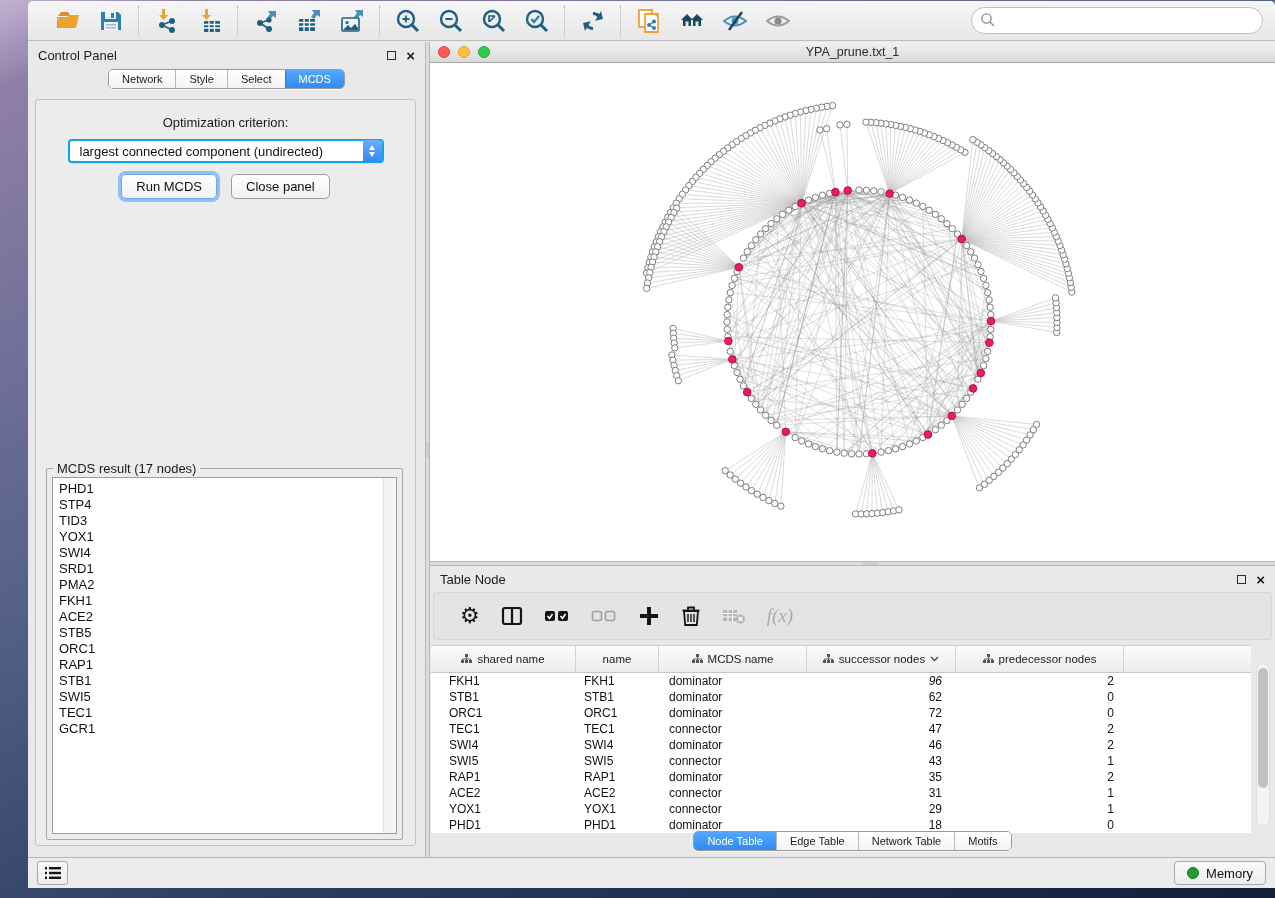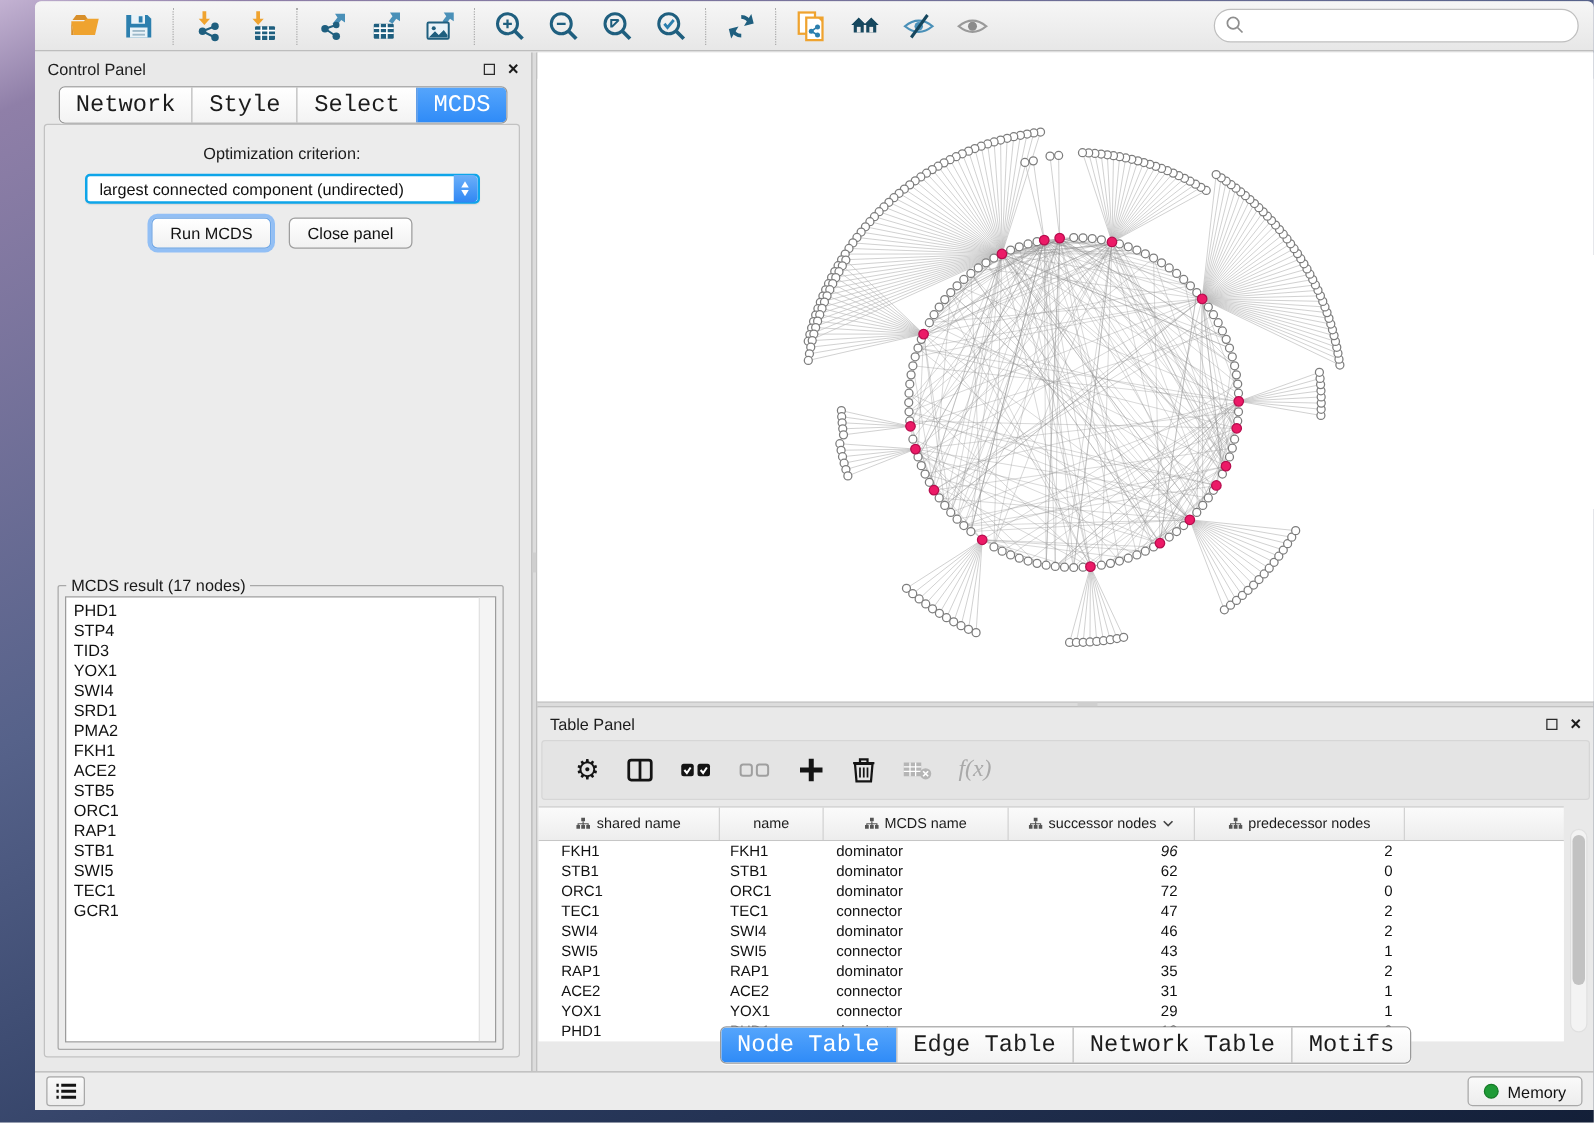--- a/index.html
+++ b/index.html
@@ -24,21 +24,21 @@
   
   .control-panel { position:absolute; left:0; top:41px; width:397px; bottom:31px; background:#e9e9e9; }
   .panel-titlebar { height:27px; display:flex; align-items:center; padding:0 10px; }
   .panel-title { font-size:13px; color:#1c1c1c; }
   .panel-title-icons { margin-left:auto; display:flex; align-items:center; gap:10px; }
   .float-box { width:9px; height:9px; border:1.5px solid #2b2b2b; background:transparent; cursor:pointer; }
   .close-x { font-size:15px; font-weight:900; color:#1b1b1b; line-height:9px; cursor:pointer; }
 
   .seg-tabs { display:flex; justify-content:center; }
   .seg { display:flex; border:1px solid #9a9a9a; border-radius:5px; overflow:hidden; background:#fff; box-shadow:0 1px 0 rgba(255,255,255,.6); }
-  .seg-tab { padding:3px 13px; font-size:19px; color:#1c1c1c; background:linear-gradient(#ffffff,#f3f3f3); border-left:1px solid #b9b9b9; cursor:pointer; white-space:nowrap;font-family:Liberation Mono, monospace; }
+  .seg-tab { padding:3px 13px; font-size:11px; color:#1c1c1c; background:linear-gradient(#ffffff,#f3f3f3); border-left:1px solid #b9b9b9; cursor:pointer; white-space:nowrap; }
   .seg-tab:first-child { border-left:none; }
   .seg-tab.active { background:linear-gradient(#55a5fc,#2f8bf7); color:#fff; border-left-color:#2f7fe0; }
 
   .cp-content { position:absolute; left:7px; right:9px; top:57px; bottom:11px; background:#ececec; border:1px solid #c2c2c2; border-radius:3px; }
   .opt-label { margin-top:15px; text-align:center; font-size:13px; color:#1a1a1a; }
   .select-row { display:flex; justify-content:center; margin-top:9px; }
   .mac-select { position:relative; width:316px; height:24px; background:#fff; border:2px solid #0ea5e9; border-radius:4px; font-size:13px; color:#111; display:flex; align-items:center; padding-left:10px; cursor:pointer; box-shadow:0 1px 1px rgba(0,0,0,.08); }
   .mac-select .stepper { position:absolute; right:0; top:-1px; bottom:-1px; width:19px; border-radius:0 4px 4px 0; background:linear-gradient(#6cb0f9,#2f86f4); display:flex; flex-direction:column; align-items:center; justify-content:center; gap:2px; }
   .arr-up { width:0; height:0; border-left:3.5px solid transparent; border-right:3.5px solid transparent; border-bottom:5px solid #fff; }
   .arr-dn { width:0; height:0; border-left:3.5px solid transparent; border-right:3.5px solid transparent; border-top:5px solid #fff; }
@@ -316,20 +316,26 @@
   </div>
 
   <div class="v-splitter">
       <div class="v-grip"></div>
     </div>
   <div class="h-splitter">
       <div class="h-grip"></div>
     </div>
 
   <div class="net-view">
+    <div class="net-titlebar">
+      <span class="tl red"></span>
+      <span class="tl yellow"></span>
+      <span class="tl green"></span>
+      <span class="net-title">YPA_prune.txt_1</span>
+    </div>
     <div class="net-canvas">
       <svg id="graph-svg" width="869" height="498" viewBox="0 0 869 498">
           <line x1="371.5494948828528" y1="140.15792217491045" x2="313.4705083080445" y2="195.14910690210834" stroke="#8f8f8f" stroke-width="0.65" opacity="0.42"></line>
           <line x1="371.5494948828528" y1="140.15792217491045" x2="365.1491069021084" y2="143.47050830804451" stroke="#8f8f8f" stroke-width="0.65" opacity="0.42"></line>
           <line x1="371.5494948828528" y1="140.15792217491045" x2="527.4247657645778" y2="346.9577482896646" stroke="#8f8f8f" stroke-width="0.65" opacity="0.42"></line>
           <line x1="371.5494948828528" y1="140.15792217491045" x2="313.4705083080445" y2="322.85089309789157" stroke="#8f8f8f" stroke-width="0.65" opacity="0.42"></line>
           <line x1="371.5494948828528" y1="140.15792217491045" x2="325.7982443142201" y2="176.69934615464717" stroke="#8f8f8f" stroke-width="0.65" opacity="0.42"></line>
           <line x1="371.5494948828528" y1="140.15792217491045" x2="550.9520982914898" y2="208.48578692780814" stroke="#8f8f8f" stroke-width="0.65" opacity="0.42"></line>
           <line x1="371.5494948828528" y1="140.15792217491045" x2="365.1491069021084" y2="374.5294916919555" stroke="#8f8f8f" stroke-width="0.65" opacity="0.42"></line>
           <line x1="371.5494948828528" y1="140.15792217491045" x2="443.77931084563664" y2="127.82998829409198" stroke="#8f8f8f" stroke-width="0.65" opacity="0.42"></line>
@@ -1088,21 +1094,21 @@
           <circle cx="317.1799063775579" cy="329.1446124963869" r="3.8" fill="#ec1a67" stroke="#b70d4e" stroke-width="1"></circle>
           <circle cx="302.3705553607124" cy="296.2690723032597" r="3.8" fill="#ec1a67" stroke="#b70d4e" stroke-width="1"></circle>
           <circle cx="298.3825958428961" cy="278.05501853212854" r="3.8" fill="#ec1a67" stroke="#b70d4e" stroke-width="1"></circle>
           <circle cx="308.8851122442963" cy="204.26049196937643" r="3.8" fill="#ec1a67" stroke="#b70d4e" stroke-width="1"></circle>
         </svg>
     </div>
   </div>
 
   <div class="table-panel">
     <div class="panel-titlebar">
-      <span class="panel-title">Table Panel</span>
+      <span class="panel-title">Table Node</span>
       <span class="panel-title-icons">
         <span class="float-box"></span>
         <span class="close-x">×</span>
       </span>
     </div>
     <div class="tp-toolbar">
       <div class="tp-icon">
           <span class="gear-glyph">⚙</span>
         </div>
       <div class="tp-icon">

